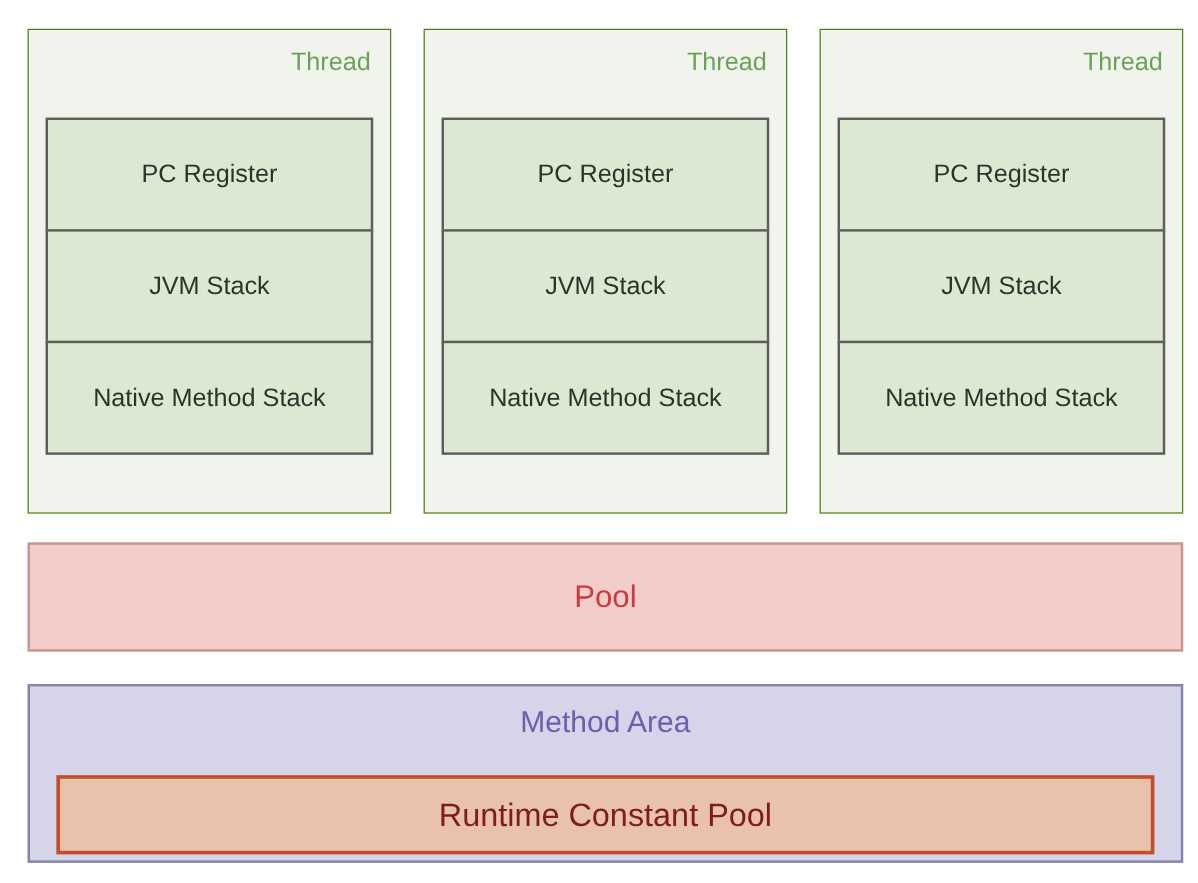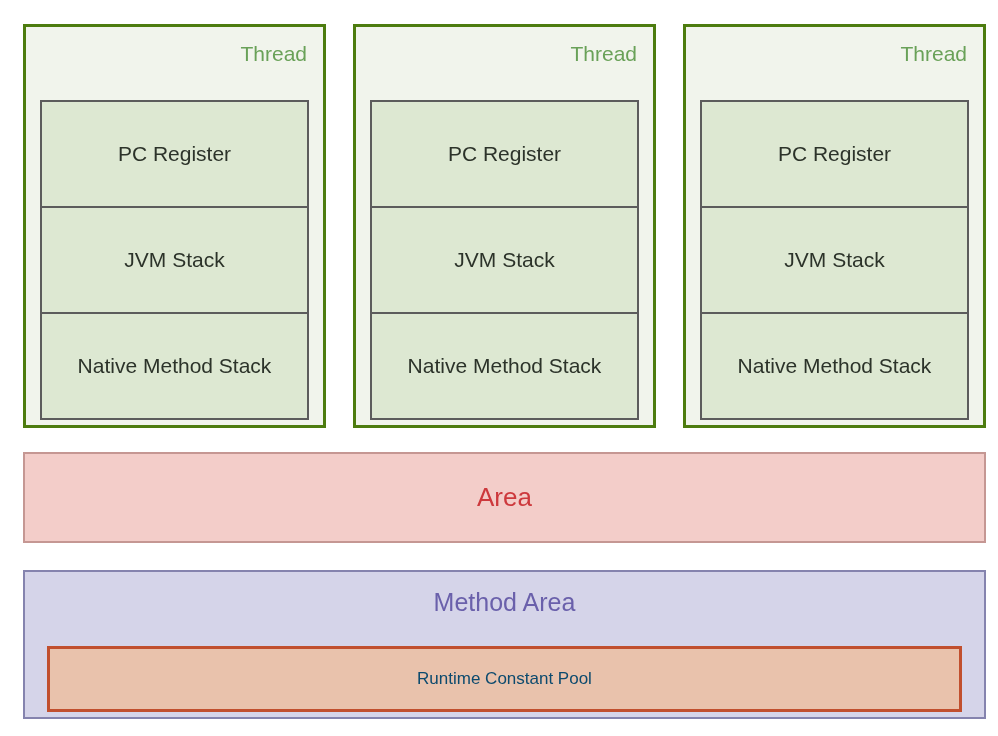--- a/index.html
+++ b/index.html
@@ -18,34 +18,34 @@
 
   
   .threads-row {
     display: flex;
     gap: 27px;
     height: 404px;
   }
   .thread-panel {
     flex: 1 1 0;
     background: #f1f4ec;
-    border: 3px solid #4d7c0f;
+    border: 1px solid #4d7c0f;
     padding: 14px 14px 0 14px;
   }
   .thread-label {
     text-align: right;
     color: #69a158;
     font-size: 21px;
     line-height: 26px;
     padding-right: 2px;
     margin-bottom: 33px;
   }
   .thread-boxes { }
   .tbox {
-    height: 108px;
+    height: 95px;
     background: #dde8d2;
     border: 2px solid #5c5c5c;
     margin-top: -2px;
     display: flex;
     align-items: center;
     justify-content: center;
     color: #2c332a;
     font-size: 21px;
   }
   .tbox:first-child { margin-top: 0; }
@@ -82,22 +82,22 @@
   }
   .rcp {
     height: 66px;
     background: #e9c2ac;
     border: 3px solid #c14f2e;
     display: flex;
     align-items: center;
     justify-content: center;
   }
   .rcp-label {
-    color: #0c4a6e;
-    font-size: 17px;
+    color: #7f1d1d;
+    font-size: 27px;
   }
 </style>
 </head>
 <body>
 
 <div class="page">
 
   <div class="threads-row">
 
     <div class="thread-panel">
@@ -123,21 +123,21 @@
       <div class="thread-boxes">
         <div class="tbox">PC Register</div>
         <div class="tbox">JVM Stack</div>
         <div class="tbox">Native Method Stack</div>
       </div>
     </div>
 
   </div>
 
   <div class="heap">
-    <div class="heap-label">Area</div>
+    <div class="heap-label">Pool</div>
   </div>
 
   <div class="method-area">
     <div class="method-area-label">Method Area</div>
     <div class="rcp">
       <div class="rcp-label">Runtime Constant Pool</div>
     </div>
   </div>
 
 </div>

